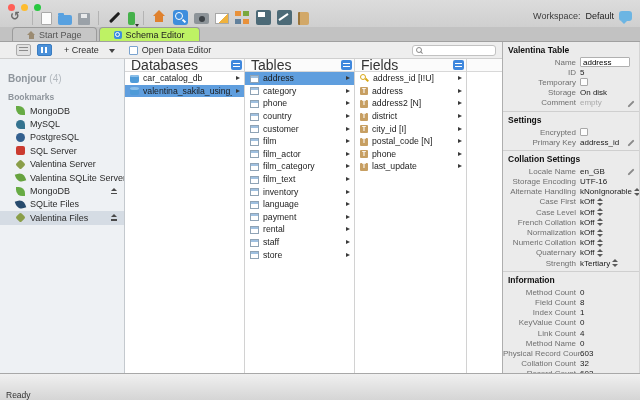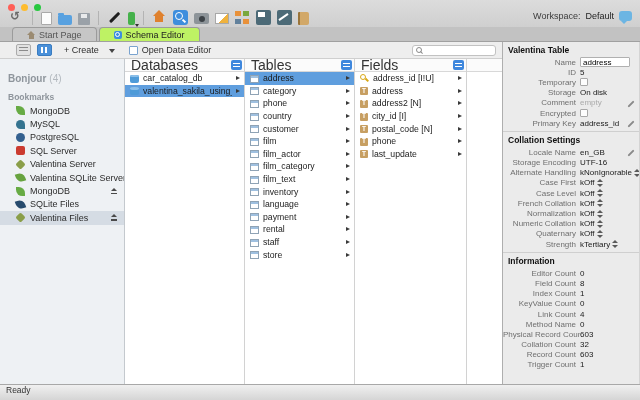--- a/index.html
+++ b/index.html
@@ -136,21 +136,21 @@
   .ins-text.muted { color:#aaaaaa; }
   .ins-input { width:50px; height:10px; border:1px solid #b0b0b0; border-radius:1px; font:8px "Liberation Sans",sans-serif; padding:0 2px; background:#fff; }
   .ins-checkbox { width:8px; height:8px; background:#fdfdfd; border:1px solid #a8a8a8; border-radius:1px; display:inline-block; }
   .updown { width:6px; height:8px; position:relative; display:inline-block; flex:0 0 auto; }
   .updown::before { content:""; position:absolute; top:0; left:0; border-left:3px solid transparent; border-right:3px solid transparent; border-bottom:3px solid #5a5a5a; }
   .updown::after { content:""; position:absolute; bottom:0; left:0; border-left:3px solid transparent; border-right:3px solid transparent; border-top:3px solid #5a5a5a; }
   .pencil { position:absolute; right:4px; top:2px; width:8px; height:8px; }
   .pencil::before { content:""; position:absolute; width:8px; height:2px; background:#8a8a8a; border-radius:1px; transform:rotate(-45deg); top:3px; left:0; }
 
   
-  .statusbar { height:16px; background:linear-gradient(#f0f0f0,#d5d5d5); border-top:1px solid #a8a8a8; display:flex; align-items:flex-start; padding:0 6px; font-size:8.5px; color:#333; flex:0 0 auto; }
+  .statusbar { height:27px; background:linear-gradient(#f0f0f0,#d5d5d5); border-top:1px solid #a8a8a8; display:flex; align-items:flex-end; padding:0 6px; font-size:8.5px; color:#333; flex:0 0 auto; }
 </style>
 </head>
 <body>
 
 <div class="app" data-name="app-window">
 
   <div class="titlebar" data-name="titlebar">
     <div class="lights" data-name="traffic-lights">
       <span class="light red" data-name="close-button"></span>
       <span class="light yellow" data-name="minimize-button"></span>
@@ -376,20 +376,25 @@
                 <div class="row" data-name="list-item-address">
                   <span class="li-icon" data-name="field-icon"></span>
                   <span class="li-label" data-name="list-item-label">address</span>
                   <span class="arrow" data-name="expand-arrow-icon"></span>
                 </div>
                 <div class="row" data-name="list-item-address2-n">
                   <span class="li-icon" data-name="field-icon"></span>
                   <span class="li-label" data-name="list-item-label">address2 [N]</span>
                   <span class="arrow" data-name="expand-arrow-icon"></span>
                 </div>
+                <div class="row" data-name="list-item-district">
+                  <span class="li-icon" data-name="field-icon"></span>
+                  <span class="li-label" data-name="list-item-label">district</span>
+                  <span class="arrow" data-name="expand-arrow-icon"></span>
+                </div>
                 <div class="row" data-name="list-item-city-id-i">
                   <span class="li-icon" data-name="field-icon"></span>
                   <span class="li-label" data-name="list-item-label">city_id [I]</span>
                   <span class="arrow" data-name="expand-arrow-icon"></span>
                 </div>
                 <div class="row" data-name="list-item-postal-code-n">
                   <span class="li-icon" data-name="field-icon"></span>
                   <span class="li-label" data-name="list-item-label">postal_code [N]</span>
                   <span class="arrow" data-name="expand-arrow-icon"></span>
                 </div>
@@ -439,20 +444,21 @@
             <span class="ins-text" data-name="property-value-text">On disk</span>
           </span>
         </div>
         <div class="ins-row" data-name="property-row-comment">
           <span class="ins-label" data-name="property-label">Comment</span>
           <span class="ins-value" data-name="property-value">
             <span class="ins-text muted" data-name="property-value-text">empty</span>
           </span>
           <span class="pencil" data-name="edit-pencil-icon"></span>
         </div>
+        <div class="ins-title" data-name="inspector-section-title-settings">Settings</div>
         <div class="ins-row" data-name="property-row-encrypted">
           <span class="ins-label" data-name="property-label">Encrypted</span>
           <span class="ins-value" data-name="property-value">
             <span class="ins-checkbox" data-name="checkbox"></span>
           </span>
         </div>
         <div class="ins-row" data-name="property-row-primary-key">
           <span class="ins-label" data-name="property-label">Primary Key</span>
           <span class="ins-value" data-name="property-value">
             <span class="ins-text" data-name="property-value-text">address_id</span>
@@ -524,21 +530,21 @@
         </div>
         <div class="ins-row" data-name="property-row-strength">
           <span class="ins-label" data-name="property-label">Strength</span>
           <span class="ins-value" data-name="property-value">
             <span class="ins-text" data-name="property-value-text">kTertiary</span>
             <span class="updown" data-name="select-arrows-icon"></span>
           </span>
         </div>
         <div class="ins-title" data-name="inspector-section-title-information">Information</div>
         <div class="ins-row" data-name="property-row-check-count">
-          <span class="ins-label" data-name="property-label">Editor Count</span>
+          <span class="ins-label" data-name="property-label">Method Count</span>
           <span class="ins-value" data-name="property-value">
             <span class="ins-text" data-name="property-value-text">0</span>
           </span>
         </div>
         <div class="ins-row" data-name="property-row-field-count">
           <span class="ins-label" data-name="property-label">Field Count</span>
           <span class="ins-value" data-name="property-value">
             <span class="ins-text" data-name="property-value-text">8</span>
           </span>
         </div>

